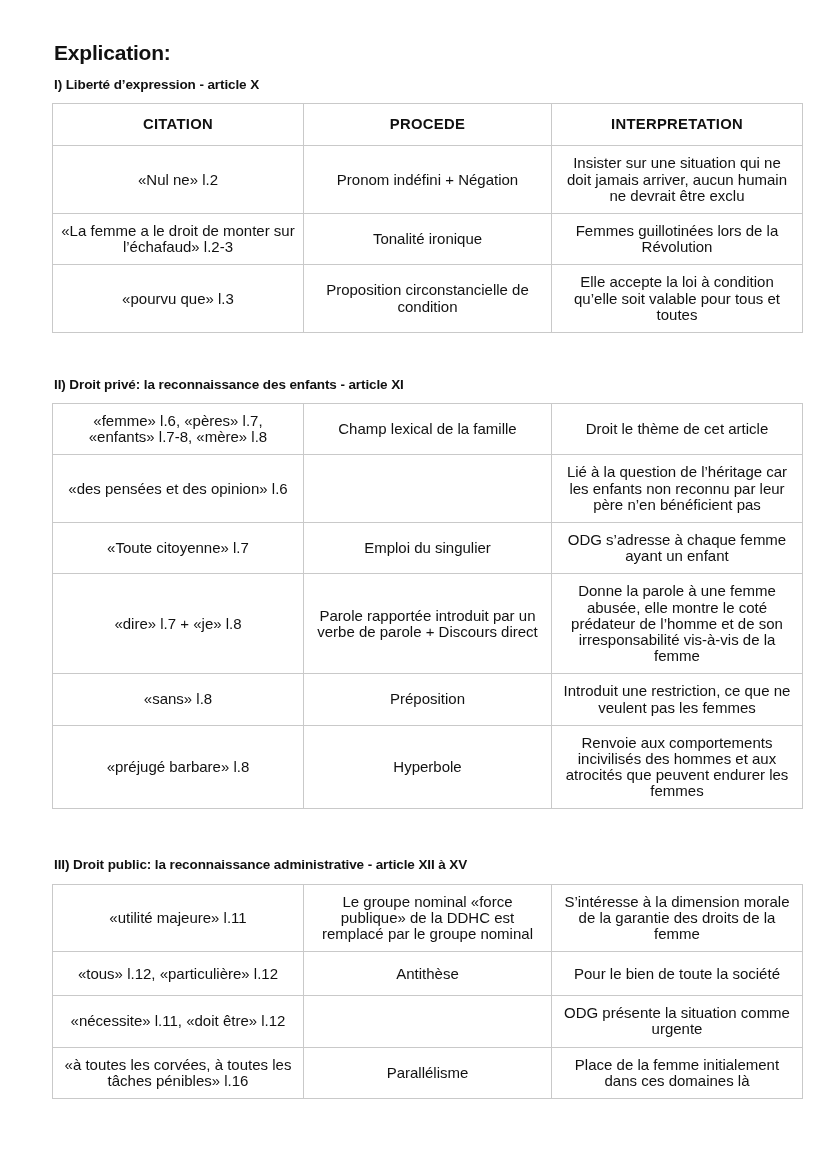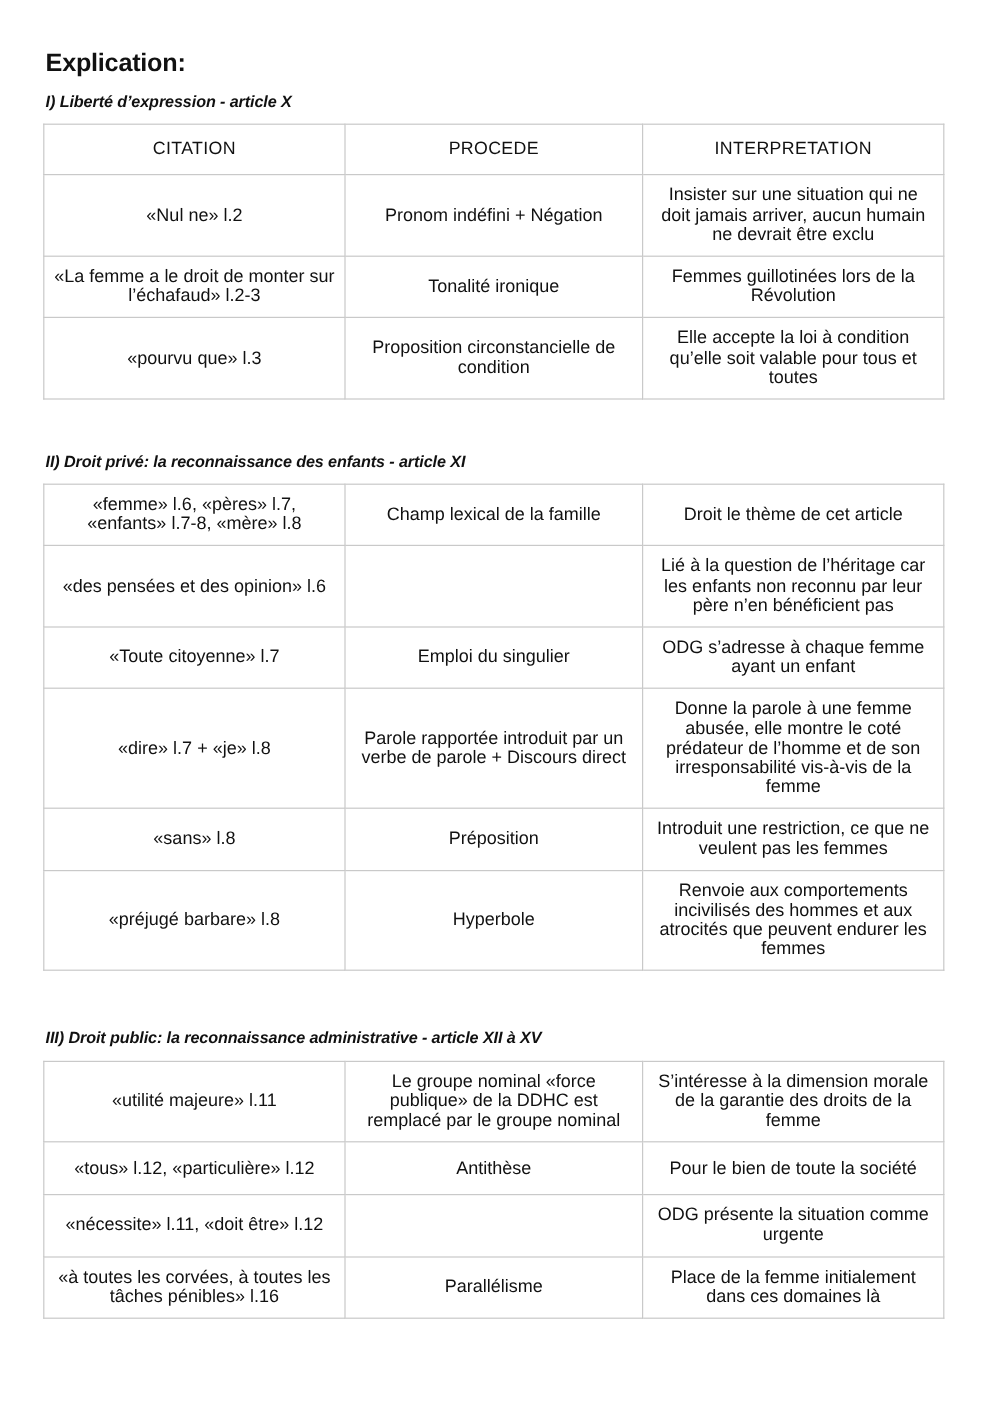--- a/index.html
+++ b/index.html
@@ -12,37 +12,36 @@
     width: 828px;
     height: 1171px;
     font-family: "Liberation Sans", sans-serif;
     color: #111111;
     -webkit-font-smoothing: antialiased;
   }
   .page {
     box-sizing: border-box;
     width: 828px;
     height: 1134px;
-    padding: 40px 38px 0 36px;
+    padding: 40px 38px 0 52px;
     position: relative;
   }
   .doc-title {
     font-size: 21px;
     font-weight: bold;
     letter-spacing: -0.2px;
     margin: 0 0 12px 2px;
     line-height: 1.2;
   }
   .section-heading {
     font-size: 13.5px;
     font-weight: bold;
     letter-spacing: -0.1px;
     margin: 0 0 10px 2px;
     line-height: 1.2;
-    font-style: italic;
   }
   table.analysis {
     border-collapse: collapse;
     width: 750px;
     table-layout: fixed;
     margin: 0 0 0 0;
   }
   table.analysis col.c1 { width: 251px; }
   table.analysis col.c2 { width: 248px; }
   table.analysis col.c3 { width: 251px; }
@@ -53,21 +52,21 @@
     text-align: center;
     vertical-align: middle;
     font-size: 15px;
     line-height: 1.08;
     padding: 9px 8px;
     word-wrap: break-word;
     overflow-wrap: break-word;
     hyphens: none;
   }
   table.analysis th {
-    font-weight: normal;
+    font-weight: bold;
     font-size: 14.8px;
     padding: 7px 8px;
     letter-spacing: 0.3px;
     margin-left: 40px;
   }
   table.analysis td.empty-cell { }
 
   .spacer-1 { height: 44px; }
   .spacer-2 { height: 48px; }
 

